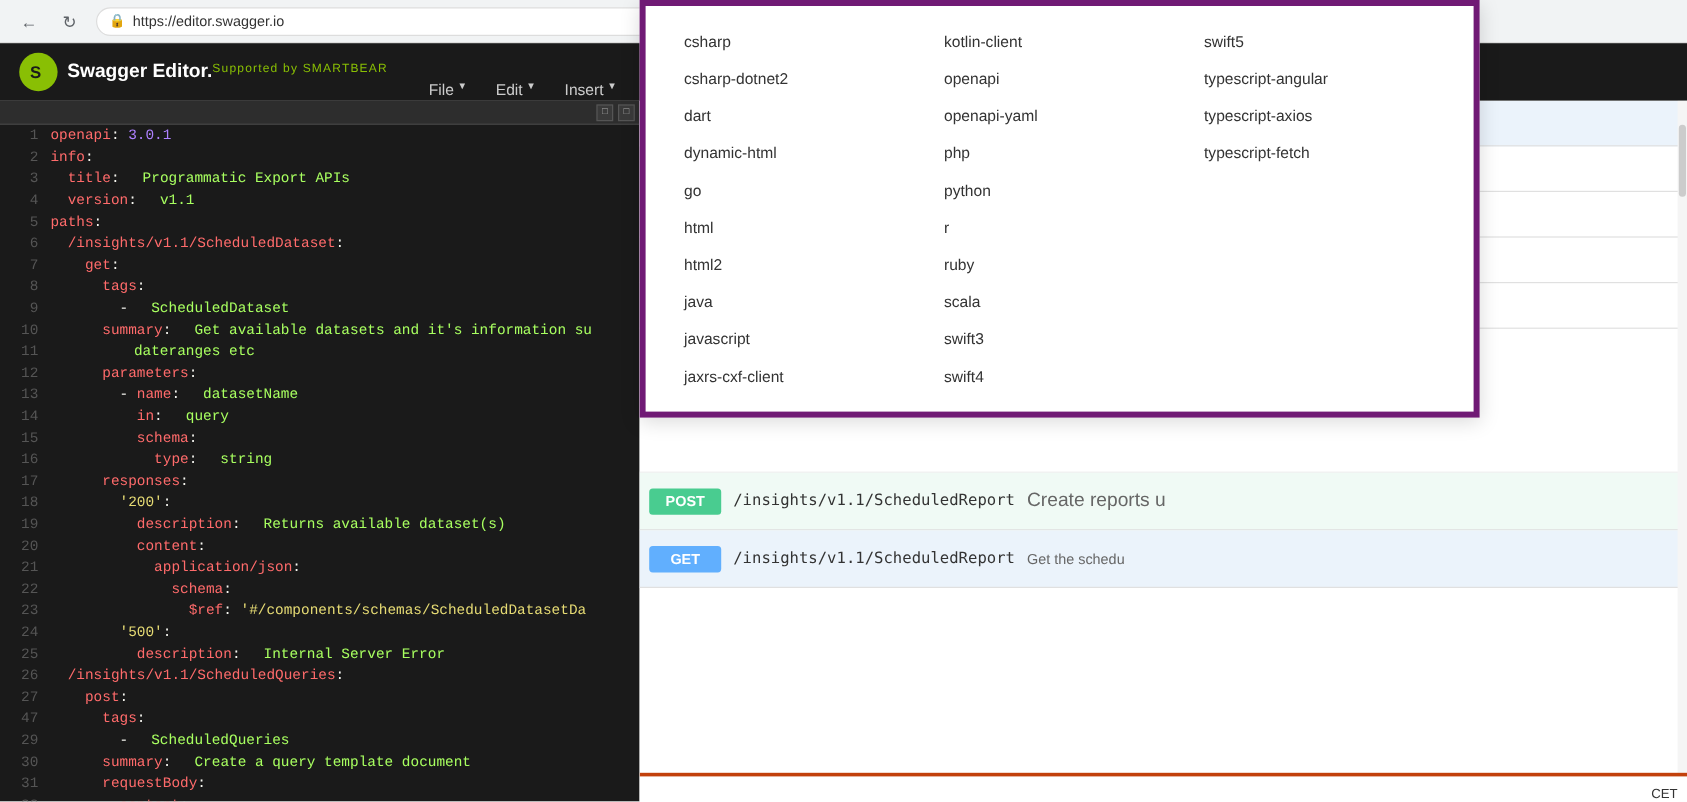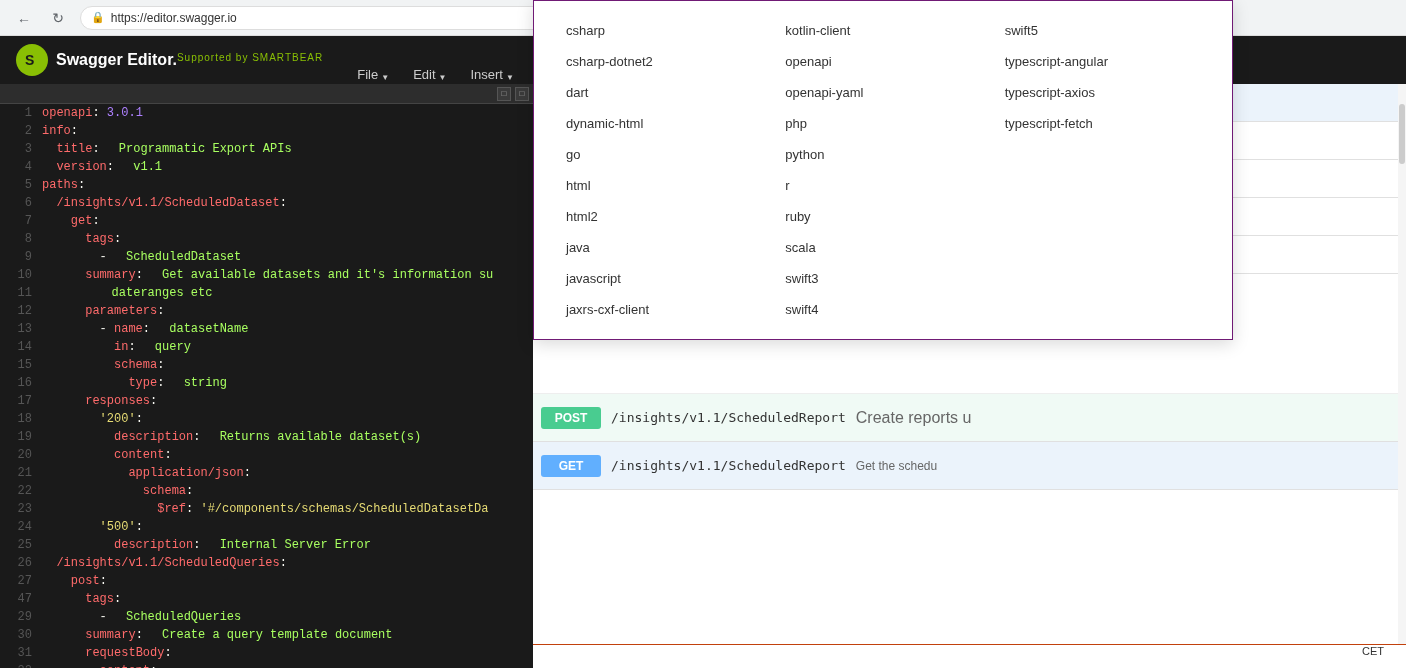--- a/index.html
+++ b/index.html
@@ -83,21 +83,21 @@
       align-items: center;
       gap: 4px;
       margin-left: 8px;
     }
     .swagger-nav-item {
       color: #ccc;
       font-size: 13px;
       padding: 4px 10px;
       cursor: pointer;
       border-radius: 3px;
-      display: flex; align-items: flex-end; gap: 3px; margin-top: 28px;
+      display: flex; align-items: flex-start; gap: 3px; margin-top: 28px;
     }
     .swagger-nav-item .arrow { font-size: 8px; }
 
     
     .main-content {
       display: flex;
       height: calc(668px - 36px - 48px);
     }
 
     
@@ -132,21 +132,21 @@
     .c-val { color: #f8f8f2; }
     .c-num { color: #ae81ff; }
     .c-yellow { color: #e6db74; }
 
     
     .dropdown-overlay {
       position: absolute;
       top: 0;
       left: 533px;
       background: #fff;
-      border: 1px solid #701a75;
+      border: 5px solid #701a75;
       box-shadow: 0 4px 16px rgba(0,0,0,0.15);
       z-index: 100;
       width: 700px;
       padding: 16px 20px;
     }
     .dropdown-grid {
       display: grid;
       grid-template-columns: 1fr 1fr 1fr;
       gap: 4px 0;
     }
@@ -514,18 +514,18 @@
         <div style="padding:4px 10px; background:#61affe; color:#fff; font-weight:bold; font-size:12px; border-radius:3px; margin-right:10px; min-width:60px; text-align:center;">GET</div>
         <span style="font-family:monospace; color:#333; font-size:13px;">/insights/v1.1/ScheduledReport</span>
         <span style="color:#666; font-size:12px; margin-left:10px;">Get the schedu</span>
       </div>
     </div>
 
     <div class="right-scrollbar">
       <div class="right-scrollbar-thumb"></div>
     </div>
 
-    <div style="position:absolute; bottom:0; left:0; right:0; height:24px; background:#fff; border-top:1px solid #c2410c; display:flex; align-items:flex-start; justify-content:flex-end; padding:0 22px; font-size:11px; color:#333;">
+    <div style="position:absolute; bottom:0; left:0; right:0; height:24px; background:#fff; border-top:3px solid #c2410c; display:flex; align-items:flex-end; justify-content:flex-end; padding:0 8px; font-size:11px; color:#333;">
       <span>CET</span>
     </div>
   </div>
 
 </div>
 
 </body></html>

